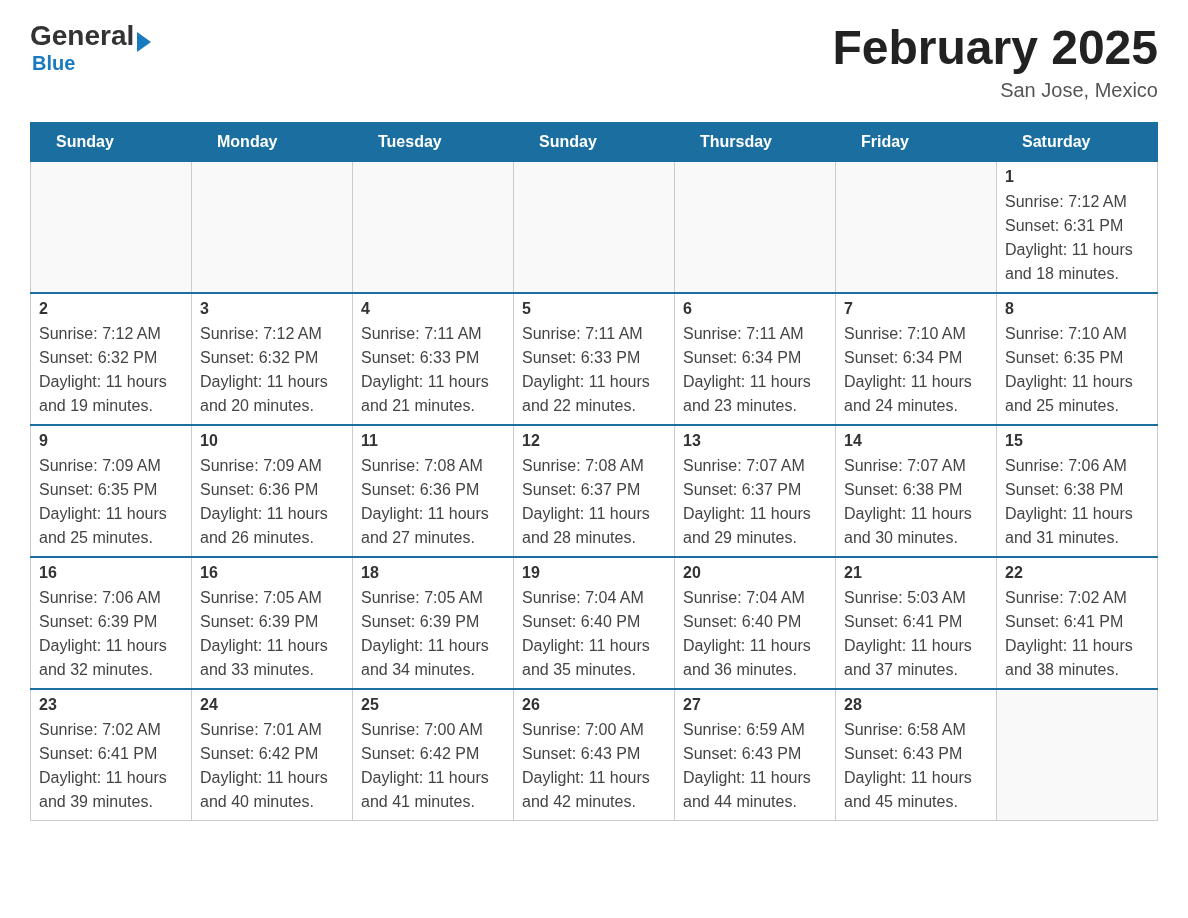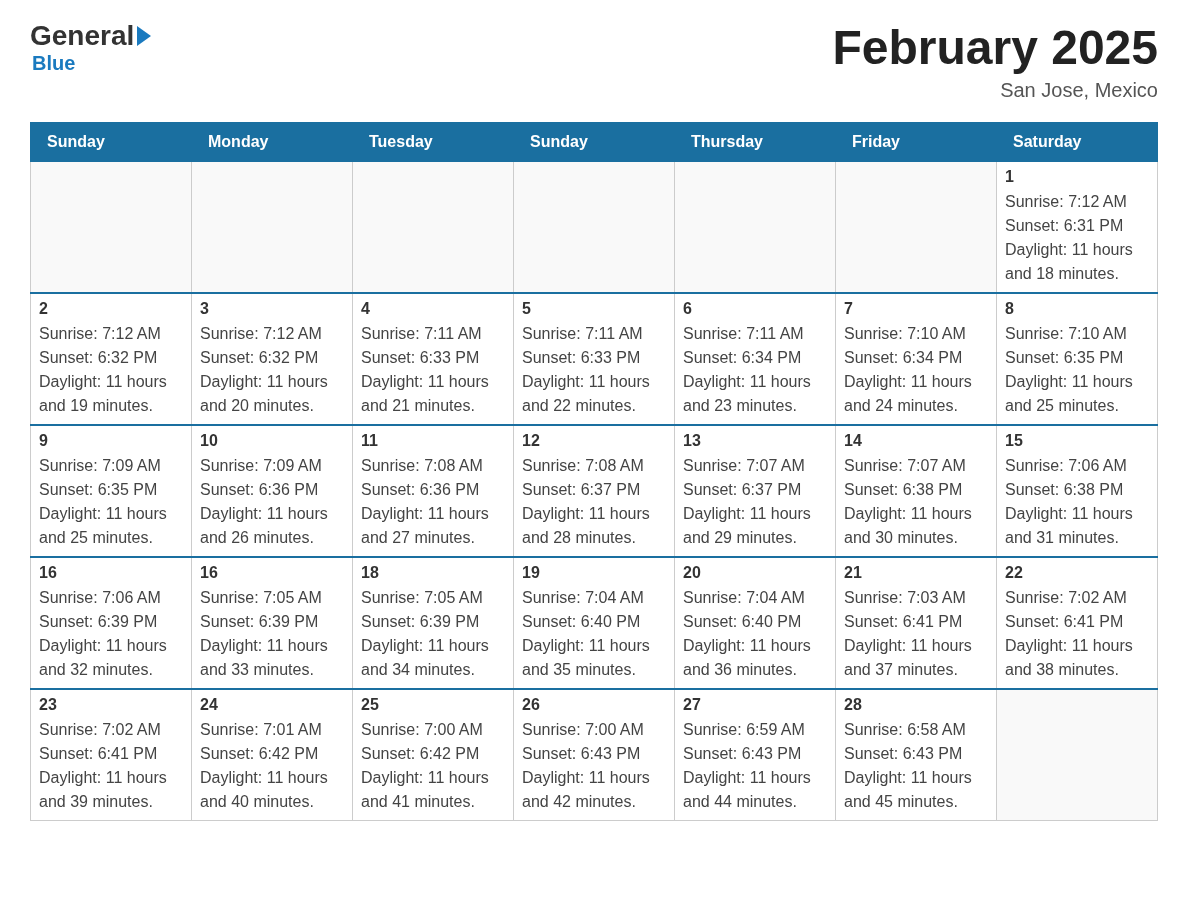--- a/index.html
+++ b/index.html
@@ -38,21 +38,21 @@
     }
     .calendar-table {
       width: 100%;
       border-collapse: collapse;
     }
     .calendar-table th {
       background-color: #1a6fa0;
       color: #fff;
       font-size: 16px;
       font-weight: bold;
-      padding: 10px 16px;
+      padding: 10px 25px;
       text-align: left;
       border: 1px solid #1a6fa0;
     }
     .calendar-table td {
       border: 1px solid #ccc;
       vertical-align: top;
       padding: 6px 8px;
       width: calc(100% / 7);
       min-height: 110px;
       height: 110px;
@@ -74,21 +74,21 @@
     .empty-cell {
       background: #f9f9f9;
     }
     .logo-wrapper {
       display: flex;
       flex-direction: column;
       align-items: flex-start;
     }
     .logo-line1 {
       display: flex;
-      align-items: center;
+      align-items: flex-end;
     }
     .logo-triangle {
       display: inline-block;
       width: 0;
       height: 0;
       border-left: 14px solid #1a7abf;
       border-top: 10px solid transparent;
       border-bottom: 10px solid transparent;
       margin-left: 3px;
     }
@@ -257,21 +257,21 @@
 Daylight: 11 hours and 35 minutes.</div>
         </td>
         <td>
           <div class="cell-day">20</div>
           <div class="cell-info">Sunrise: 7:04 AM
 Sunset: 6:40 PM
 Daylight: 11 hours and 36 minutes.</div>
         </td>
         <td>
           <div class="cell-day">21</div>
-          <div class="cell-info">Sunrise: 7:03 AM
+          <div class="cell-info">Sunrise: 5:03 AM
 Sunset: 6:41 PM
 Daylight: 11 hours and 37 minutes.</div>
         </td>
         <td>
           <div class="cell-day">22</div>
           <div class="cell-info">Sunrise: 7:02 AM
 Sunset: 6:41 PM
 Daylight: 11 hours and 38 minutes.</div>
         </td>
       </tr>

